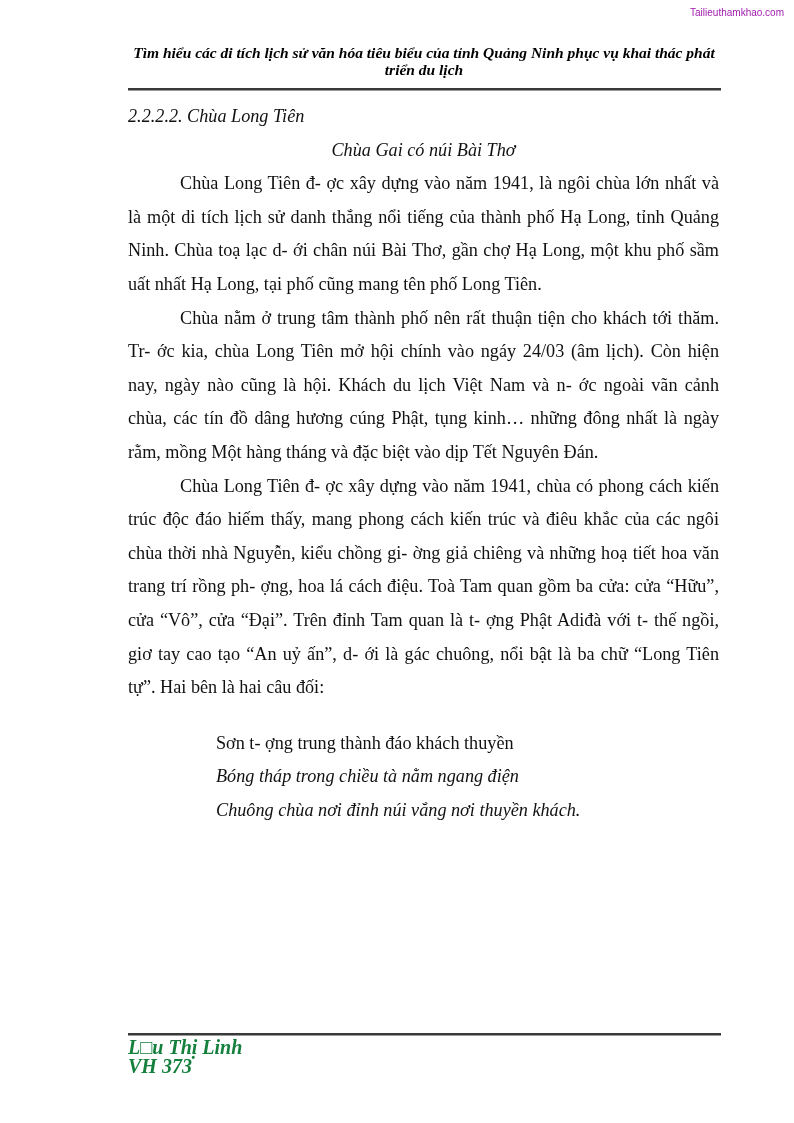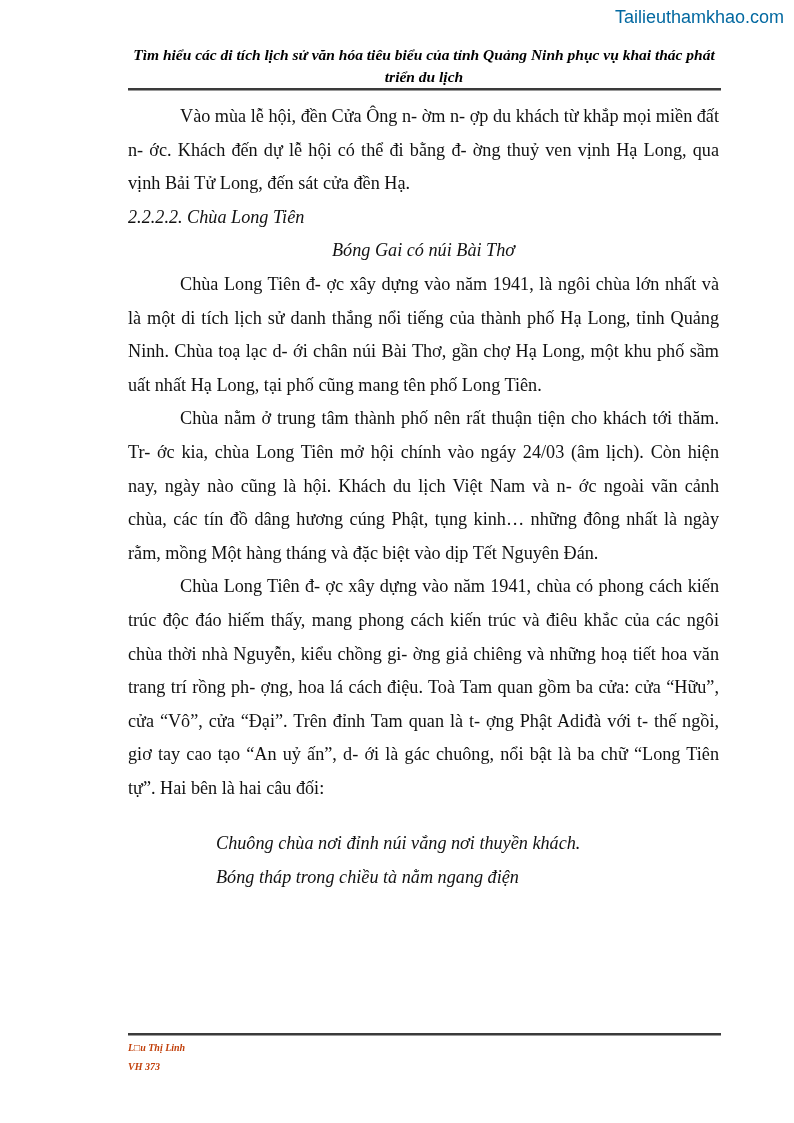--- a/index.html
+++ b/index.html
@@ -13,35 +13,35 @@
       position: relative;
       overflow: hidden;
       font-family: "Liberation Serif", "DejaVu Serif", serif;
       color: #111;
     }
     .watermark {
       position: absolute;
       top: 7px;
       right: 10px;
       font-family: "Liberation Sans", "DejaVu Sans", sans-serif;
-      font-size: 18px;
-      color: #0369a1;
+      font-size: 10px;
+      color: #a21caf;
       letter-spacing: 0px;
     }
     .header-title {
       position: absolute;
       left: 128px;
       width: 592px;
       top: 44px;
       text-align: center;
       font-family: "Liberation Serif", "DejaVu Serif", serif;
       font-style: italic;
       font-weight: bold;
       font-size: 15.5px;
-      line-height: 22px;
+      line-height: 17px;
       color: #000;
     }
     .rule {
       position: absolute;
       left: 128px;
       width: 593px;
       height: 2px;
       background: #3a3a3a;
       border-bottom: 1px solid #9a9a9a;
     }
@@ -74,42 +74,42 @@
     }
     .verse.italic { font-style: italic; }
     .spacer { height: 22px; }
     .footer {
       position: absolute;
       left: 128px;
       top: 1038px;
       font-family: "Liberation Serif", "DejaVu Serif", serif;
       font-style: italic;
       font-weight: bold;
-      font-size: 10px;
+      font-size: 20px;
       line-height: 19px;
-      color: #c2410c;
+      color: #15803d;
     }
   </style>
 </head>
 <body>
 
 <div class="watermark">Tailieuthamkhao.com</div>
 
 <div class="header-title">Tìm hiểu các di tích lịch sử văn hóa tiêu biểu của tỉnh Quảng Ninh phục vụ khai thác phát triển du lịch</div>
 <div class="rule top"></div>
 
 <div class="content">
-  <p class="indent">Vào mùa lễ hội, đền Cửa Ông n- ờm n- ợp du khách từ khắp mọi miền đất n- ớc. Khách đến dự lễ hội có thể đi bằng đ- ờng thuỷ ven vịnh Hạ Long, qua vịnh Bải Tử Long, đến sát cửa đền Hạ.</p>
   <p class="heading">2.2.2.2. Chùa Long Tiên</p>
-  <p class="center-italic">Bóng Gai có núi Bài Thơ</p>
+  <p class="center-italic">Chùa Gai có núi Bài Thơ</p>
   <p class="indent">Chùa Long Tiên đ- ợc xây dựng vào năm 1941, là ngôi chùa lớn nhất và là một di tích lịch sử danh thắng nổi tiếng của thành phố Hạ Long, tỉnh Quảng Ninh. Chùa toạ lạc d- ới chân núi Bài Thơ, gần chợ Hạ Long, một khu phố sầm uất nhất Hạ Long, tại phố cũng mang tên phố Long Tiên.</p>
   <p class="indent">Chùa nằm ở trung tâm thành phố nên rất thuận tiện cho khách tới thăm. Tr- ớc kia, chùa Long Tiên mở hội chính vào ngáy 24/03 (âm lịch). Còn hiện nay, ngày nào cũng là hội. Khách du lịch Việt Nam và n- ớc ngoài vãn cảnh chùa, các tín đồ dâng hương cúng Phật, tụng kinh… những đông nhất là ngày rằm, mồng Một hàng tháng và đặc biệt vào dịp Tết Nguyên Đán.</p>
   <p class="indent">Chùa Long Tiên đ- ợc xây dựng vào năm 1941, chùa có phong cách kiến trúc độc đáo hiếm thấy, mang phong cách kiến trúc và điêu khắc của các ngôi chùa thời nhà Nguyễn, kiểu chồng gi- ờng giả chiêng và những hoạ tiết hoa văn trang trí rồng ph- ợng, hoa lá cách điệu. Toà Tam quan gồm ba cửa: cửa “Hữu”, cửa “Vô”, cửa “Đại”. Trên đỉnh Tam quan là t- ợng Phật Adiđà với t-  thế ngồi, giơ tay cao tạo “An uỷ ấn”, d- ới là gác chuông, nổi bật là ba chữ “Long Tiên tự”. Hai bên là hai câu đối:</p>
   <div class="spacer"></div>
+  <p class="verse">Sơn t- ợng trung thành đáo khách thuyền</p>
+  <p class="verse italic">Bóng tháp trong chiều tà nằm ngang điện</p>
   <p class="verse italic">Chuông chùa nơi đỉnh núi vắng nơi thuyền khách.</p>
-  <p class="verse italic">Bóng tháp trong chiều tà nằm ngang điện</p>
 </div>
 
 <div class="rule bottom"></div>
 <div class="footer">
   <div>L□u Thị Linh</div>
   <div>VH 373</div>
 </div>
 
 </body></html>

